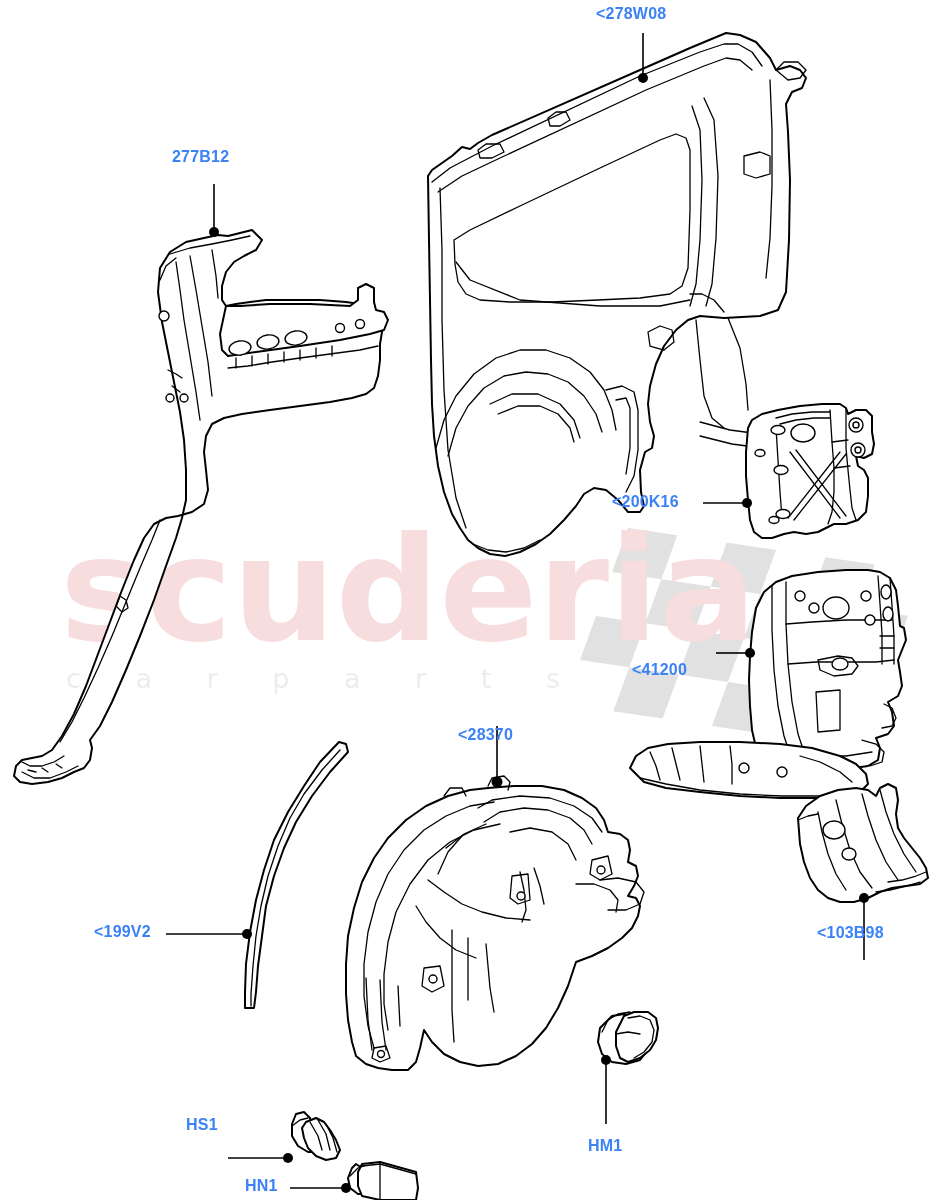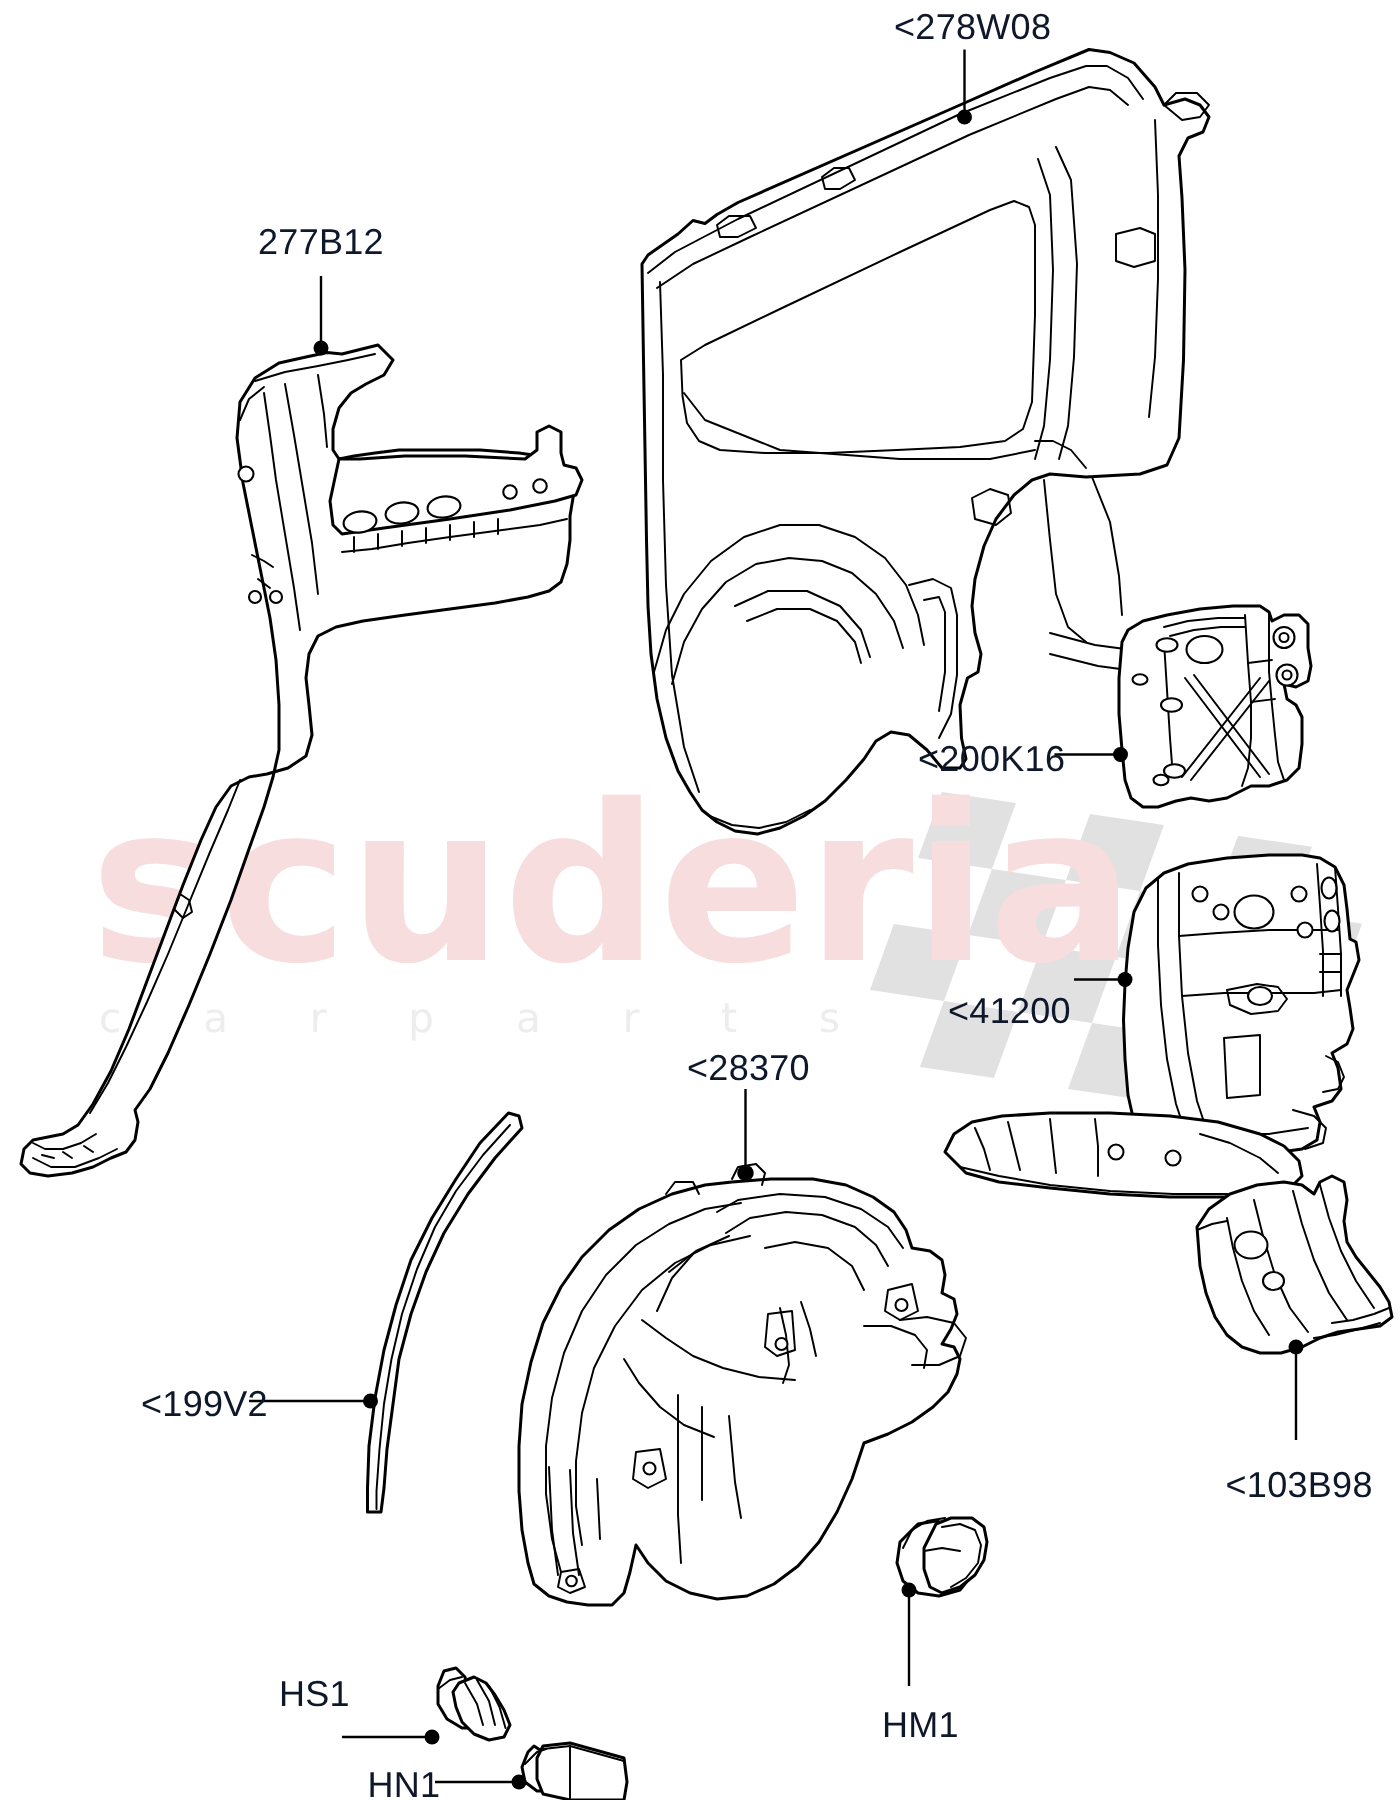--- a/index.html
+++ b/index.html
@@ -23,24 +23,24 @@
     left: 0;
     top: 0;
     width: 933px;
     height: 1200px;
   }
   .wm-text {
     font-family: "DejaVu Sans", sans-serif;
   }
   .part-label {
     position: absolute;
-    color: #0f172a;
+    color: #3b82f6;
     font-family: "Liberation Sans", sans-serif;
-    font-size: 24px;
-    font-weight: normal;
+    font-size: 16px;
+    font-weight: bold;
     letter-spacing: 0.2px;
     white-space: nowrap;
     user-select: none;
   }
   .lbl-left    { text-align: left; }
   .outline     { fill: #ffffff; stroke: #000000; stroke-width: 2; stroke-linejoin: round; stroke-linecap: round; }
   .detail      { fill: none; stroke: #000000; stroke-width: 1.3; stroke-linejoin: round; stroke-linecap: round; }
   .hole        { fill: #ffffff; stroke: #000000; stroke-width: 1.4; }
   .leader      { stroke: #000000; stroke-width: 1.6; fill: none; }
   .leader-dot  { fill: #000000; }
@@ -450,20 +450,20 @@
       <line class="leader" x1="290" y1="1188" x2="344" y2="1188"></line>
       <circle class="leader-dot" cx="346" cy="1188" r="5"></circle>
     </g>
 
   </svg>
 
   <div class="part-label lbl-left" style="left:596px;  top:5px;">&lt;278W08</div>
   <div class="part-label lbl-left" style="left:172px;  top:148px;">277B12</div>
   <div class="part-label lbl-left" style="left:612px;  top:493px;text-align:right;">&lt;200K16</div>
   <div class="part-label lbl-left" style="left:632px;  top:661px;">&lt;41200</div>
-  <div class="part-label lbl-left" style="left:458px;  top:699px;">&lt;28370</div>
+  <div class="part-label lbl-left" style="left:458px;  top:726px;">&lt;28370</div>
   <div class="part-label lbl-left" style="left:94px;   top:923px;">&lt;199V2</div>
-  <div class="part-label lbl-left" style="left:817px;  top:977px;">&lt;103B98</div>
+  <div class="part-label lbl-left" style="left:817px;  top:924px;">&lt;103B98</div>
   <div class="part-label lbl-left" style="left:588px;  top:1137px;text-align:right;">HM1</div>
   <div class="part-label lbl-left" style="left:186px;  top:1116px;">HS1</div>
   <div class="part-label lbl-left" style="left:245px;  top:1177px;">HN1</div>
 
 </div>
 
 </body></html>

